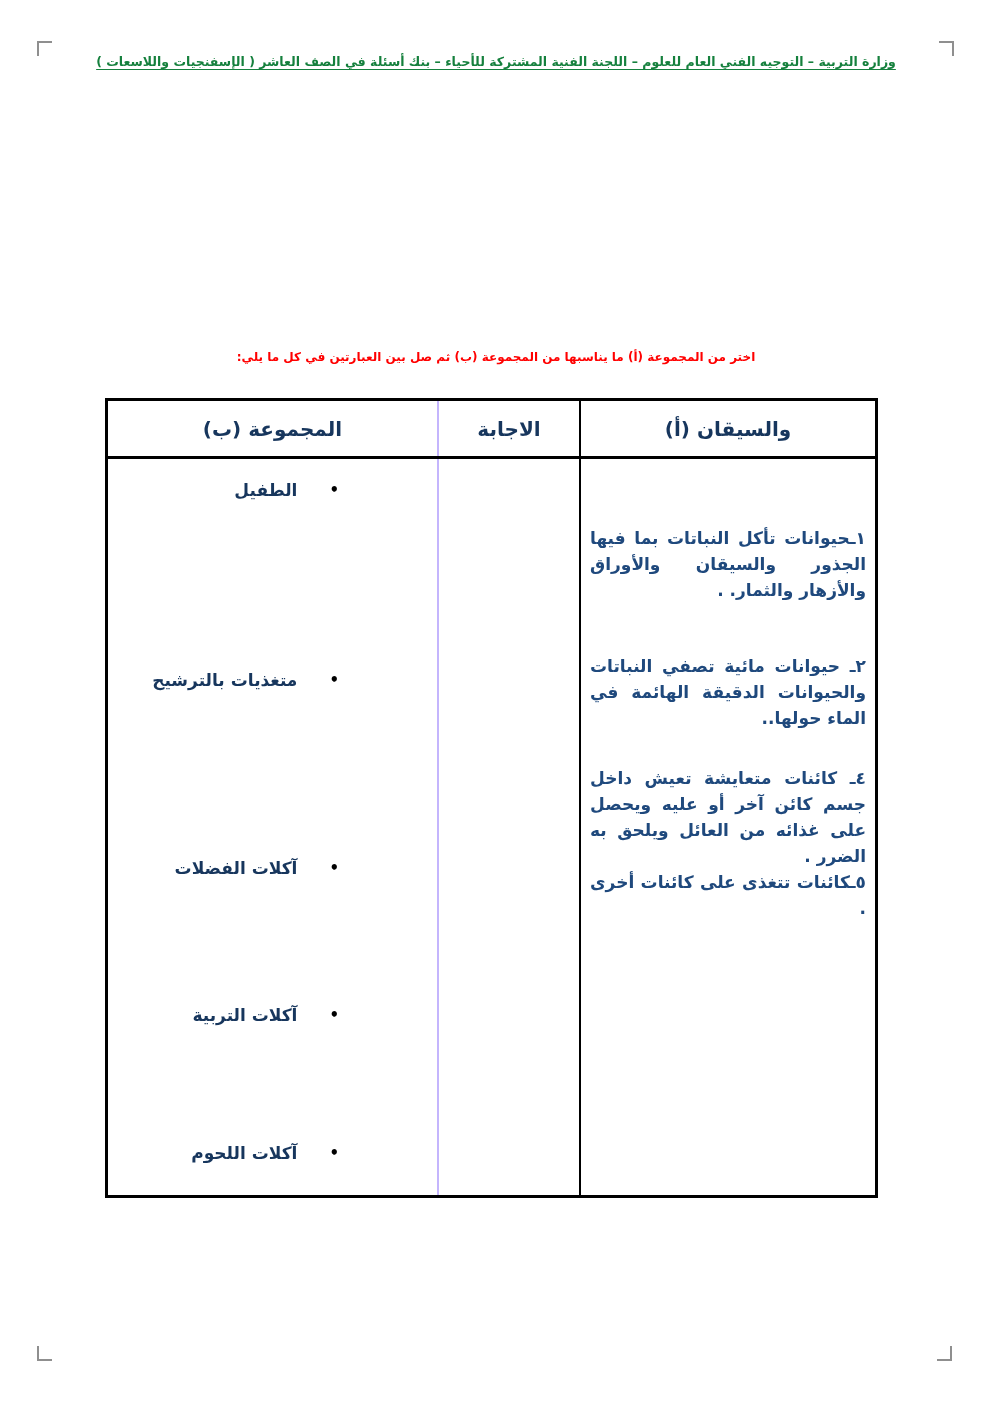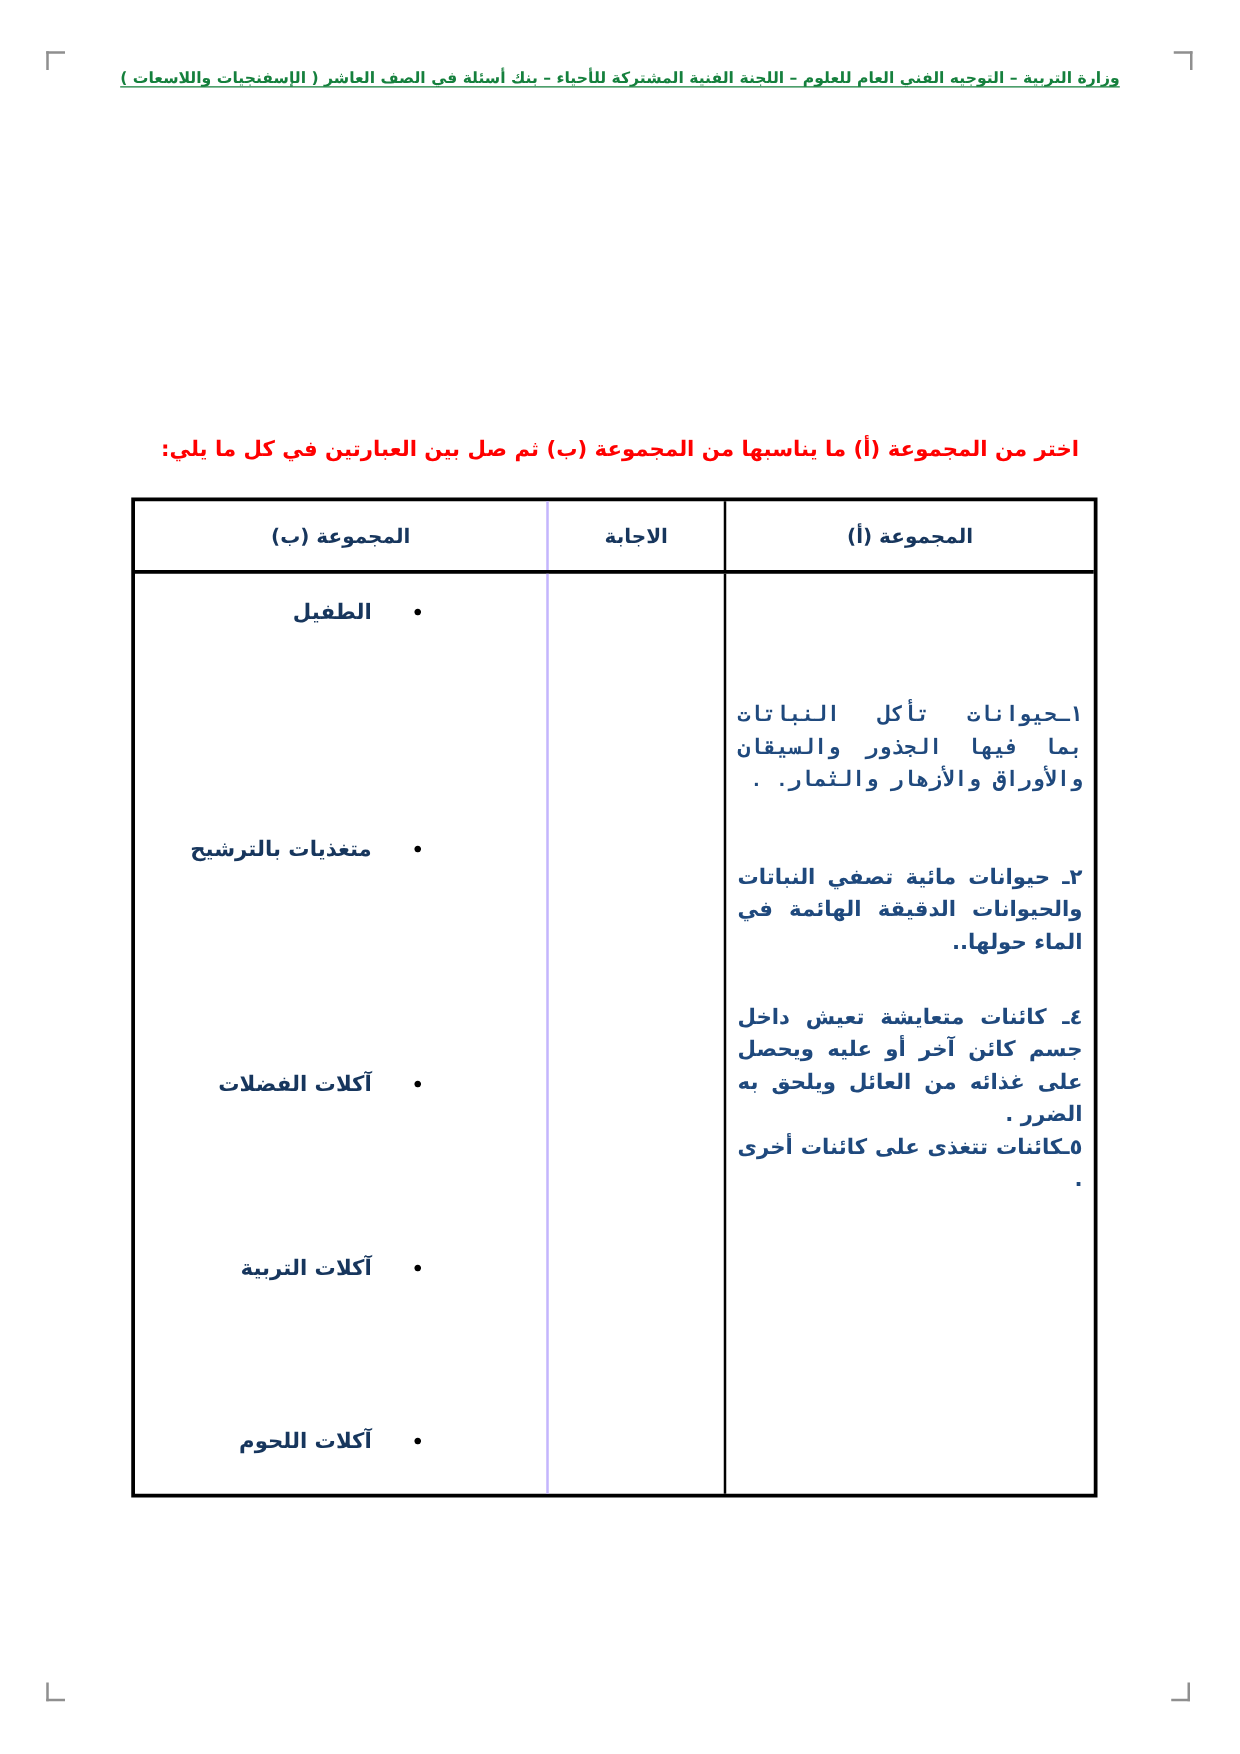--- a/index.html
+++ b/index.html
@@ -24,49 +24,49 @@
     text-align:center; direction:rtl;
     font-size:12.5px; font-weight:bold; color:#15803d;
     letter-spacing:0.2px;
   }
   .doc-header span { text-decoration:underline; text-underline-offset:3px; }
 
   
   .question-title {
     position:absolute; top:350px; left:0; width:100%;
     text-align:center; direction:rtl;
-    font-size:17px; font-weight:bold; color:#ff0000;
+    font-size:12px; font-weight:bold; color:#ff0000;
   }
 
   
   .match-table {
     position:absolute; left:105px; top:398px; width:773px;
     border:3px solid #000000; direction:rtl; background:#ffffff;
   }
   .t-row { display:flex; }
   .t-head { height:58px; border-bottom:3px solid #000000; }
   .t-body { min-height:736px; }
 
   .col-a   { width:296px; border-left:2px solid #000000; }
   .col-ans { width:142px; border-left:2px solid #c4b5fd; }
   .col-b   { width:329px; }
 
   .head-cell {
     display:flex; align-items:center; justify-content:center;
-    font-size:16px; font-weight:bold; color:#17365D;
+    font-size:20px; font-weight:bold; color:#17365D;
   }
 
   
   .body-a { padding:0 9px; }
   .qa {
     direction:rtl; text-align:justify;
     font-size:17px; font-weight:bold; color:#1F497D;
     line-height:26px;
   }
-  .qa1 { margin-top:102px;font-family:Liberation Mono, monospace; }
+  .qa1 { margin-top:66px; }
   .qa2 { margin-top:50px; }
   .qa3 { margin-top:48px; }
   .qa4 { margin-top:34px; }
   .qa5 { }
 
   
   .body-b { padding:0; }
   .qb {
     direction:rtl; display:flex; align-items:center;
     padding-right:98px; column-gap:32px;
@@ -94,21 +94,21 @@
     <span>وزارة التربية – التوجيه الفني العام للعلوم – اللجنة الفنية المشتركة للأحياء – بنك أسئلة في الصف العاشر  ( الإسفنجيات واللاسعات )</span>
   </div>
 
   <div class="question-title">
     <span>اختر من المجموعة (أ) ما يناسبها من المجموعة (ب) ثم صل بين العبارتين في كل ما يلي:</span>
   </div>
 
   <div class="match-table">
 
     <div class="t-row t-head">
-      <div class="col-a head-cell">المجموعة (أ)</div>
+      <div class="col-a head-cell">والسيقان (أ)</div>
       <div class="col-ans head-cell">الاجابة</div>
       <div class="col-b head-cell">المجموعة (ب)</div>
     </div>
 
     <div class="t-row t-body">
 
       <div class="col-a body-a">
         <p class="qa qa1">١ـحيوانات تأكل النباتات بما فيها الجذور والسيقان والأوراق والأزهار والثمار. .</p>
         <p class="qa qa2">٢ـ حيوانات مائية تصفي النباتات والحيوانات الدقيقة الهائمة في الماء حولها..</p>
         <p class="qa qa4">٤ـ كائنات متعايشة تعيش داخل جسم كائن آخر أو عليه ويحصل على غذائه من العائل ويلحق به الضرر .</p>

